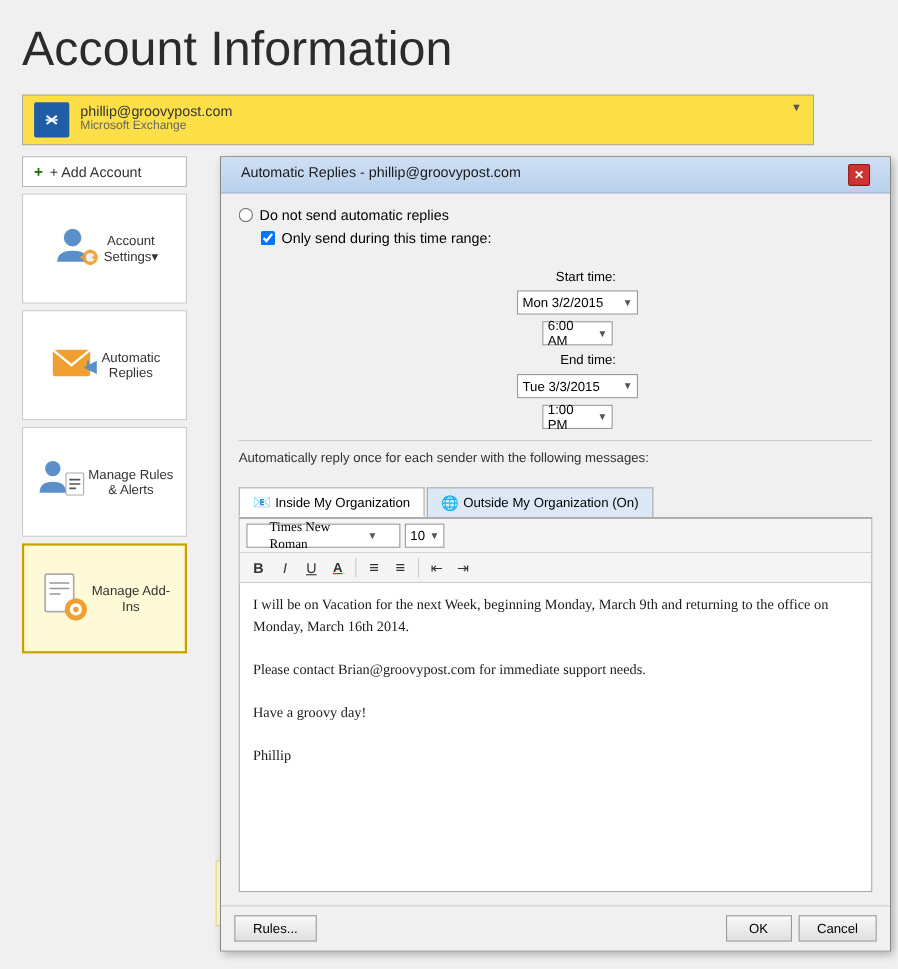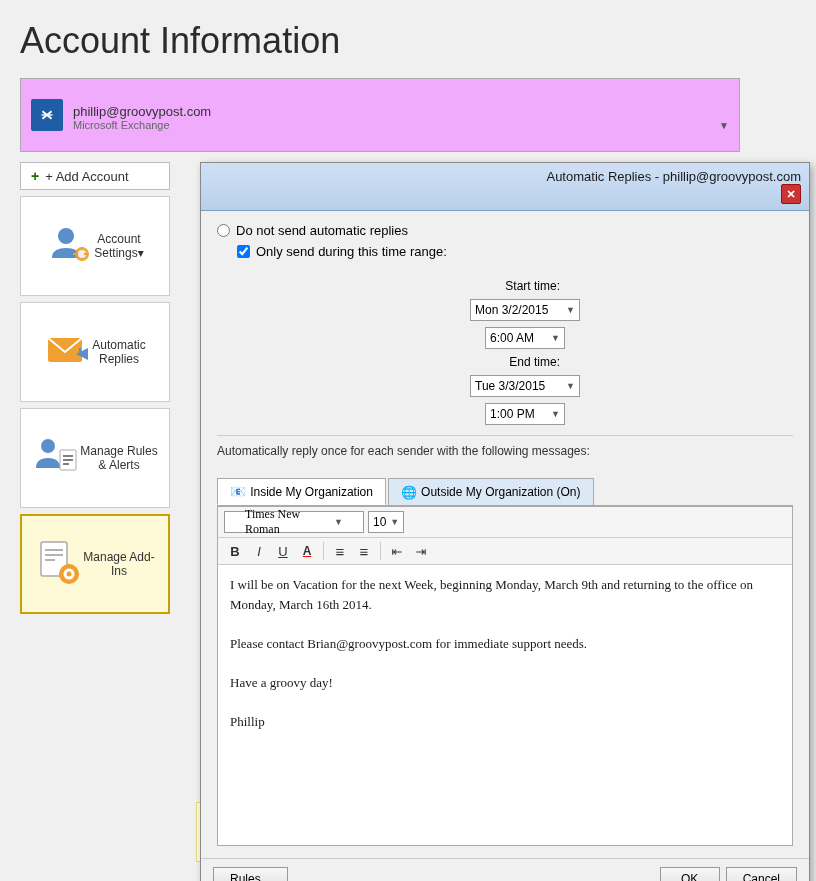--- a/index.html
+++ b/index.html
@@ -12,33 +12,33 @@
     }
 
     .page-bg {
       background: #f0f0f0;
       padding: 20px 20px 0 20px;
       width: 816px;
       min-height: 881px;
     }
 
     .page-title {
-      font-size: 36px;
+      font-size: 44px;
       font-weight: 300;
       color: #2b2b2b;
       margin-bottom: 16px;
     }
 
     
     .account-bar {
       display: flex;
-      align-items: flex-end;
-      background: #f0abfc;
+      align-items: flex-start;
+      background: #fde047;
       border: 1px solid #aaa;
-      padding: 20px 10px;
+      padding: 6px 10px;
       width: 720px;
       margin-bottom: 10px;
       position: relative;
     }
     .account-bar-icon {
       width: 32px;
       height: 32px;
       background: #1f5da6;
       border-radius: 2px;
       display: flex;
@@ -132,26 +132,25 @@
       left: 10px;
       width: 610px;
       background: #f0f0f0;
       border: 1px solid #888;
       box-shadow: 3px 3px 8px rgba(0,0,0,0.3);
       z-index: 10;
     }
 
     .dialog-titlebar {
       background: linear-gradient(to bottom, #cfe0f5 0%, #b8d0eb 100%);
-      padding: 6px 8px;
-      display: flex;
-      align-items: flex-end;
+      padding: 6px 18px;
+      display: flex;
+      align-items: flex-start;
       justify-content: space-between;
       border-bottom: 1px solid #7a9cc0;
-      flex-direction: column;
     }
     .dialog-title {
       font-size: 13px;
       font-weight: normal;
       color: #1a1a1a;
     }
     .dialog-close-btn {
       width: 20px;
       height: 20px;
       background: #cc3333;
@@ -204,21 +203,21 @@
       border: 1px solid #999;
       background: white;
       padding: 2px 4px;
       font-size: 12px;
       display: inline-flex;
       align-items: center;
       cursor: pointer;
       height: 22px;
     }
     .dropdown-select-date { width: 110px; }
-    .dropdown-select-time { width: 80px; }
+    .dropdown-select-time { width: 64px; }
     .dropdown-arrow { margin-left: 4px; font-size: 9px; color: #555; }
 
     .auto-reply-note {
       font-size: 12px;
       color: #333;
       margin: 10px 0 20px 0;
       border-top: 1px solid #ccc;
       padding-top: 8px;
     }
 

